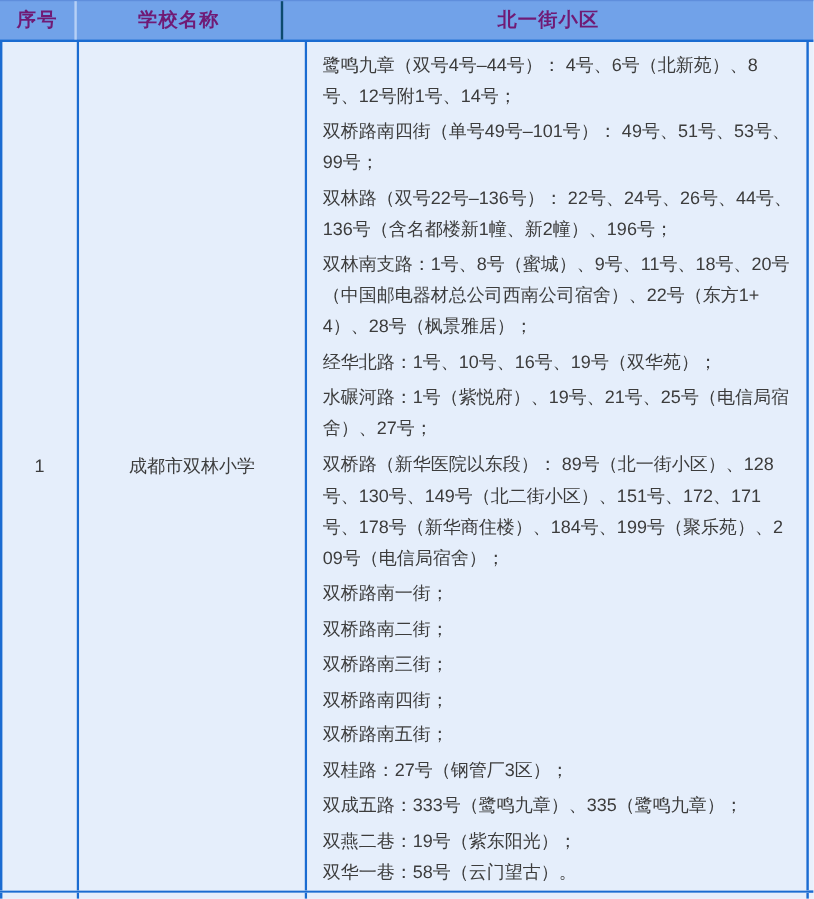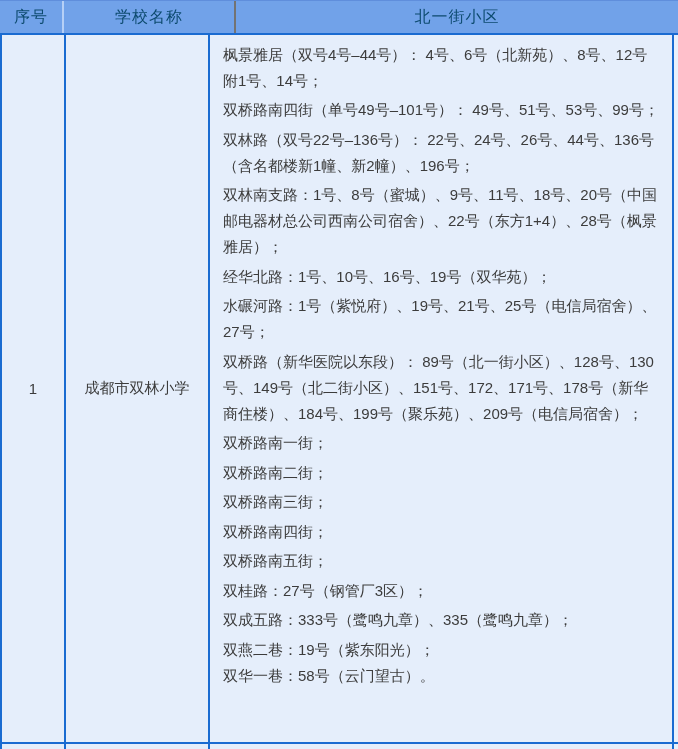--- a/index.html
+++ b/index.html
@@ -21,28 +21,28 @@
     height: 35px;
     box-sizing: border-box;
     background: #71A2E9;
     border-top: 1px solid #5F8EDC;
     border-bottom: 2px solid #1A6BD1;
   }
   .th {
     display: flex;
     align-items: center;
     justify-content: center;
-    color: #0c4a6e;
+    color: #701a75;
     font-size: 16px;
-    font-weight: normal;
+    font-weight: bold;
     box-sizing: border-box;
     letter-spacing: 1px;
   }
   .th-index  { width: 64px;  border-right: 2px solid #B6D0F6; }
-  .th-school { width: 172px; border-right: 2px solid #737373; }
+  .th-school { width: 172px; border-right: 2px solid #0c4a6e; }
   .th-service { flex: 1; }
   
   .body-row {
     display: flex;
     height: 709px;
     box-sizing: border-box;
     padding-right: 4px;
     border-bottom: 2px solid #1A6BD1;
   }
   .td {
@@ -53,21 +53,21 @@
     font-size: 15px;
   }
   .td-index {
     width: 66px;
     border-left: 2px solid #1A6BD1;
     display: flex;
     align-items: center;
     justify-content: center;
   }
   .td-school {
-    width: 144px;
+    width: 190px;
     display: flex;
     align-items: center;
     justify-content: center;
   }
   .td-service {
     flex: 1;
     padding: 3px 12px 0 13px;
     overflow: hidden;
   }
   .td-service p {
@@ -96,21 +96,21 @@
   <div class="header-row">
     <div class="th th-index">序号</div>
     <div class="th th-school">学校名称</div>
     <div class="th th-service">北一街小区</div>
   </div>
 
   <div class="body-row">
     <div class="td td-index">1</div>
     <div class="td td-school">成都市双林小学</div>
     <div class="td td-service">
-      <p>枫景雅居（双号4号–44号）： 4号、6号（北新苑）、8号、12号附1号、14号；</p>
+      <p>鹭鸣九章（双号4号–44号）： 4号、6号（北新苑）、8号、12号附1号、14号；</p>
       <p>双桥路南四街（单号49号–101号）： 49号、51号、53号、99号；</p>
       <p>双林路（双号22号–136号）： 22号、24号、26号、44号、136号（含名都楼新1幢、新2幢）、196号；</p>
       <p>双林南支路：1号、8号（蜜城）、9号、11号、18号、20号（中国邮电器材总公司西南公司宿舍）、22号（东方1+4）、28号（枫景雅居）；</p>
       <p>经华北路：1号、10号、16号、19号（双华苑）；</p>
       <p>水碾河路：1号（紫悦府）、19号、21号、25号（电信局宿舍）、27号；</p>
       <p>双桥路（新华医院以东段）： 89号（北一街小区）、128号、130号、149号（北二街小区）、151号、172、171号、178号（新华商住楼）、184号、199号（聚乐苑）、209号（电信局宿舍）；</p>
       <p>双桥路南一街；</p>
       <p>双桥路南二街；</p>
       <p>双桥路南三街；</p>
       <p>双桥路南四街；</p>

